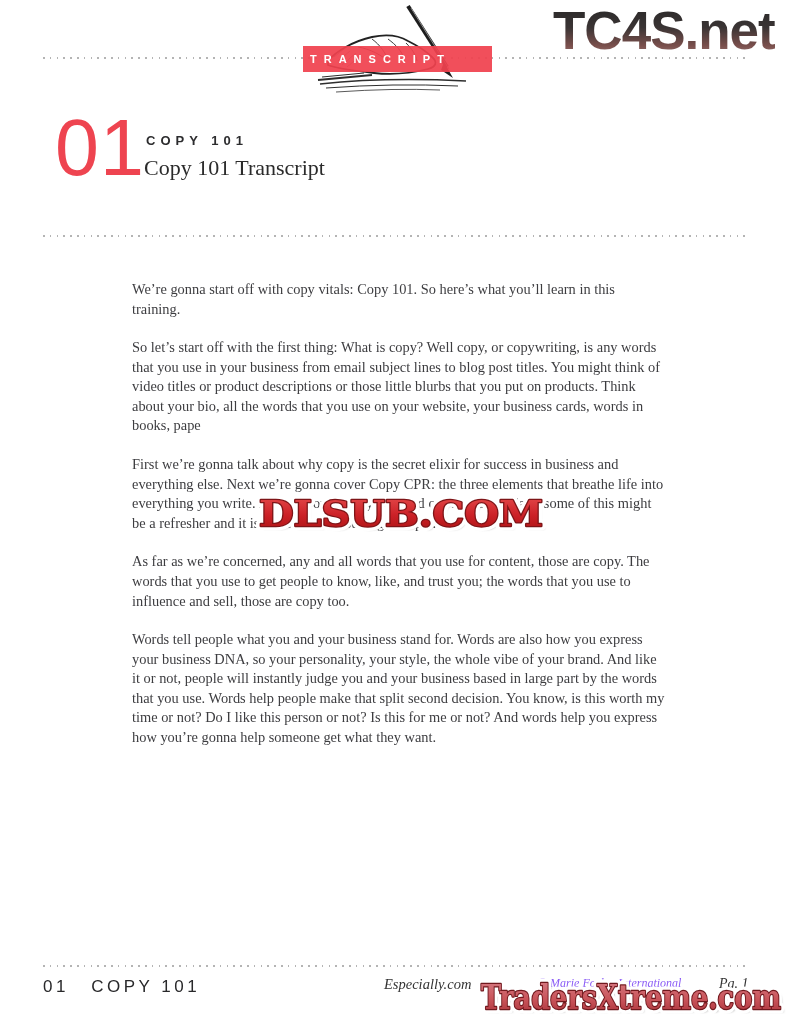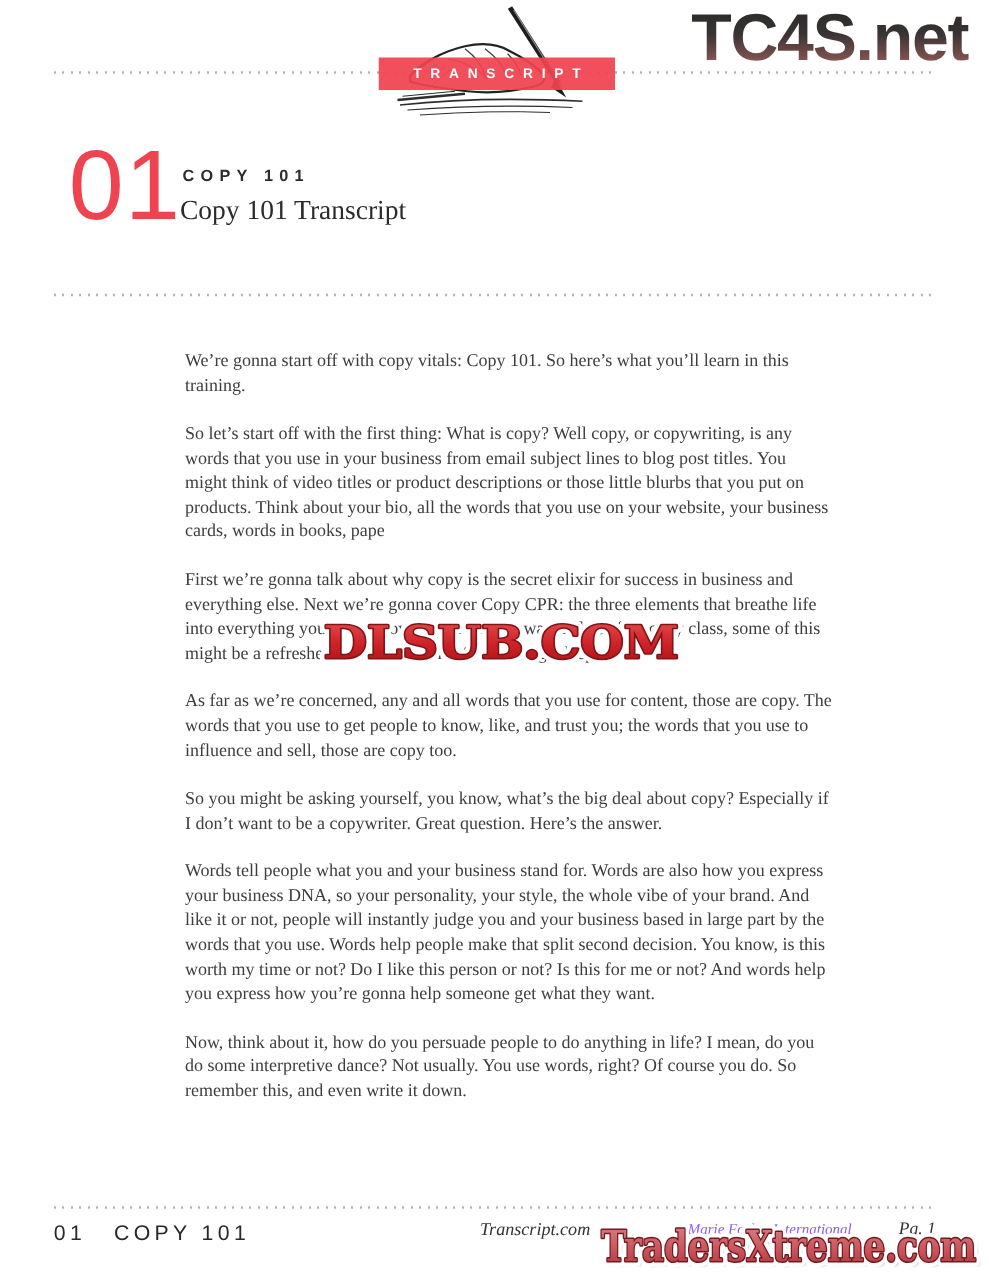--- a/index.html
+++ b/index.html
@@ -17,21 +17,21 @@
   }
   .dotted.top{top:57px;}
   .dotted.mid{top:235px;}
   .dotted.foot{top:965px;}
 
   
   .illus{position:absolute;left:314px;top:1px;width:172px;height:95px;z-index:2;}
   .banner{
     position:absolute;left:303px;top:46px;width:189px;height:26px;
     background:rgba(240,66,79,0.93);
-    display:flex;align-items:center;justify-content:center;
+    display:flex;align-items:center;justify-content:flex-start;
     z-index:3;
   }
   .banner span{
     font-family:"Liberation Sans",sans-serif;
     font-size:11px;font-weight:bold;color:#ffffff;
     letter-spacing:7px;text-indent:7px;white-space:nowrap;
   }
 
   
   .tc4s{
@@ -61,21 +61,21 @@
     font-family:"Liberation Serif",serif;
     font-size:22px;color:#2b2b2b;white-space:nowrap;
   }
 
   
   .body-text{
     position:absolute;left:132px;top:280px;width:534px;
     font-size:14.4px;line-height:1.36;color:#3d3d40;
     z-index:2;
   }
-  .body-text p{margin:0 0 19px 16px;}
+  .body-text p{margin:0 0 19px 0;}
 
   
   .dlsub{position:absolute;left:246px;top:486px;z-index:6;}
   .traders{position:absolute;left:472px;top:971px;z-index:7;}
 
   
   .f-left{
     position:absolute;left:43px;top:977px;
     font-family:"Liberation Sans",sans-serif;
     font-size:17px;letter-spacing:3.5px;color:#28282a;
@@ -133,23 +133,21 @@
 
   <div class="chapter-num">01</div>
   <div class="eyebrow">COPY 101</div>
   <div class="subtitle">Copy 101 Transcript</div>
 
   <div class="body-text">
     <p>We’re gonna start off with copy vitals: Copy 101. So here’s what you’ll learn in this training.</p>
     <p>So let’s start off with the first thing: What is copy? Well copy, or copywriting, is any words that you use in your business from email subject lines to blog post titles. You might think of video titles or product descriptions or those little blurbs that you put on products. Think about your bio, all the words that you use on your website, your business cards, words in books, pape</p>
     <p>First we’re gonna talk about why copy is the secret elixir for success in business and everything else. Next we’re gonna cover Copy CPR: the three elements that breathe life into everything you write. Now, if you already watched our free copy class, some of this might be a refresher and it is a chance for you to go deeper.</p>
     <p>As far as we’re concerned, any and all words that you use for content, those are copy. The words that you use to get people to know, like, and trust you; the words that you use to influence and sell, those are copy too.</p>
-    <p>So you might be asking yourself, you know, what’s the big deal about copy? Especially if I don’t want to be a copywriter. Great question. Here’s the answer.</p>
     <p>Words tell people what you and your business stand for. Words are also how you express your business DNA, so your personality, your style, the whole vibe of your brand. And like it or not, people will instantly judge you and your business based in large part by the words that you use. Words help people make that split second decision. You know, is this worth my time or not? Do I like this person or not? Is this for me or not? And words help you express how you’re gonna help someone get what they want.</p>
-    <p>Now, think about it, how do you persuade people to do anything in life? I mean, do you do some interpretive dance? Not usually. You use words, right? Of course you do. So remember this, and even write it down.</p>
   </div>
 
   <svg class="dlsub" width="304" height="52" viewBox="0 0 304 52">
     <defs>
       <linearGradient id="dlsubGrad" x1="0" y1="0" x2="0" y2="1">
         <stop offset="0" stop-color="#e85050"></stop>
         <stop offset="0.55" stop-color="#cc2127"></stop>
         <stop offset="1" stop-color="#a81313"></stop>
       </linearGradient>
       <filter id="softBlur">
@@ -158,21 +156,21 @@
     </defs>
     <text x="13" y="40" textLength="284" lengthAdjust="spacingAndGlyphs" font-family="DejaVu Serif, serif" font-weight="bold" font-size="36" fill="#9a9a9a" filter="url(#softBlur)" transform="translate(3,3)">DLSUB.COM</text>
     <text x="13" y="40" textLength="284" lengthAdjust="spacingAndGlyphs" font-family="DejaVu Serif, serif" font-weight="bold" font-size="36" fill="#ffffff" stroke="#ffffff" stroke-width="9" stroke-linejoin="round" paint-order="stroke">DLSUB.COM</text>
     <text x="13" y="40" textLength="284" lengthAdjust="spacingAndGlyphs" font-family="DejaVu Serif, serif" font-weight="bold" font-size="36" fill="url(#dlsubGrad)" stroke="#7e1417" stroke-width="2.4" stroke-linejoin="round" paint-order="stroke">DLSUB.COM</text>
   </svg>
 
   <div class="f-left">
     <span>01</span><span class="gap"></span>
     <span>COPY 101</span>
   </div>
-  <div class="f-site">Transcript.com</div>
+  <div class="f-site">Especially.com</div>
   <div class="f-copy">© Marie Forleo International</div>
   <div class="f-page">Pg. 1</div>
 
   <svg class="traders" width="319" height="52" viewBox="0 0 319 52">
     <defs>
       <linearGradient id="tradGrad" x1="0" y1="0" x2="0" y2="1">
         <stop offset="0" stop-color="#d8818a"></stop>
         <stop offset="0.55" stop-color="#c9545a"></stop>
         <stop offset="1" stop-color="#a83038"></stop>
       </linearGradient>

